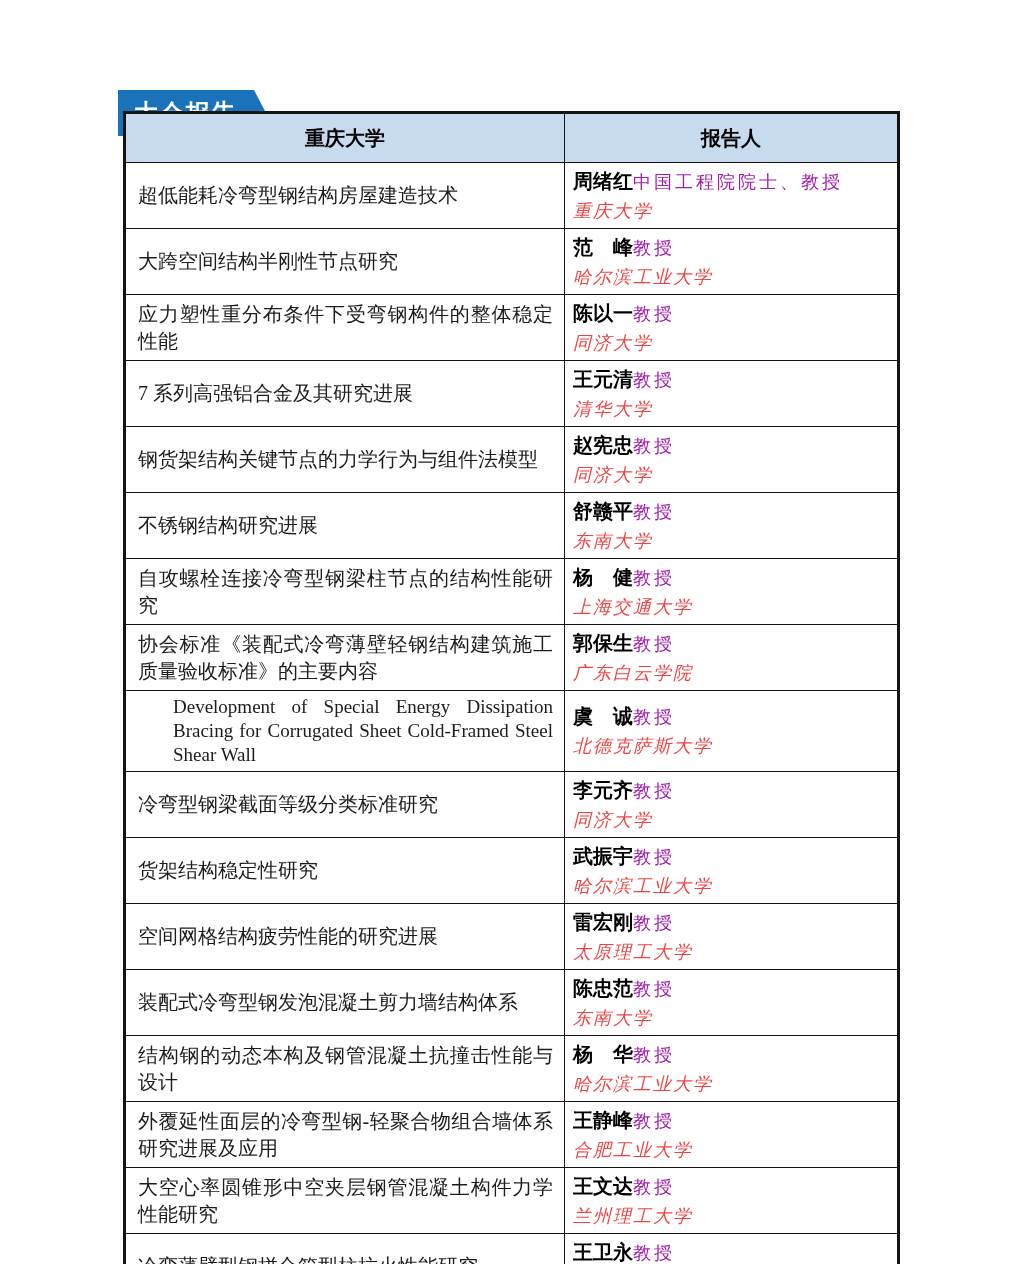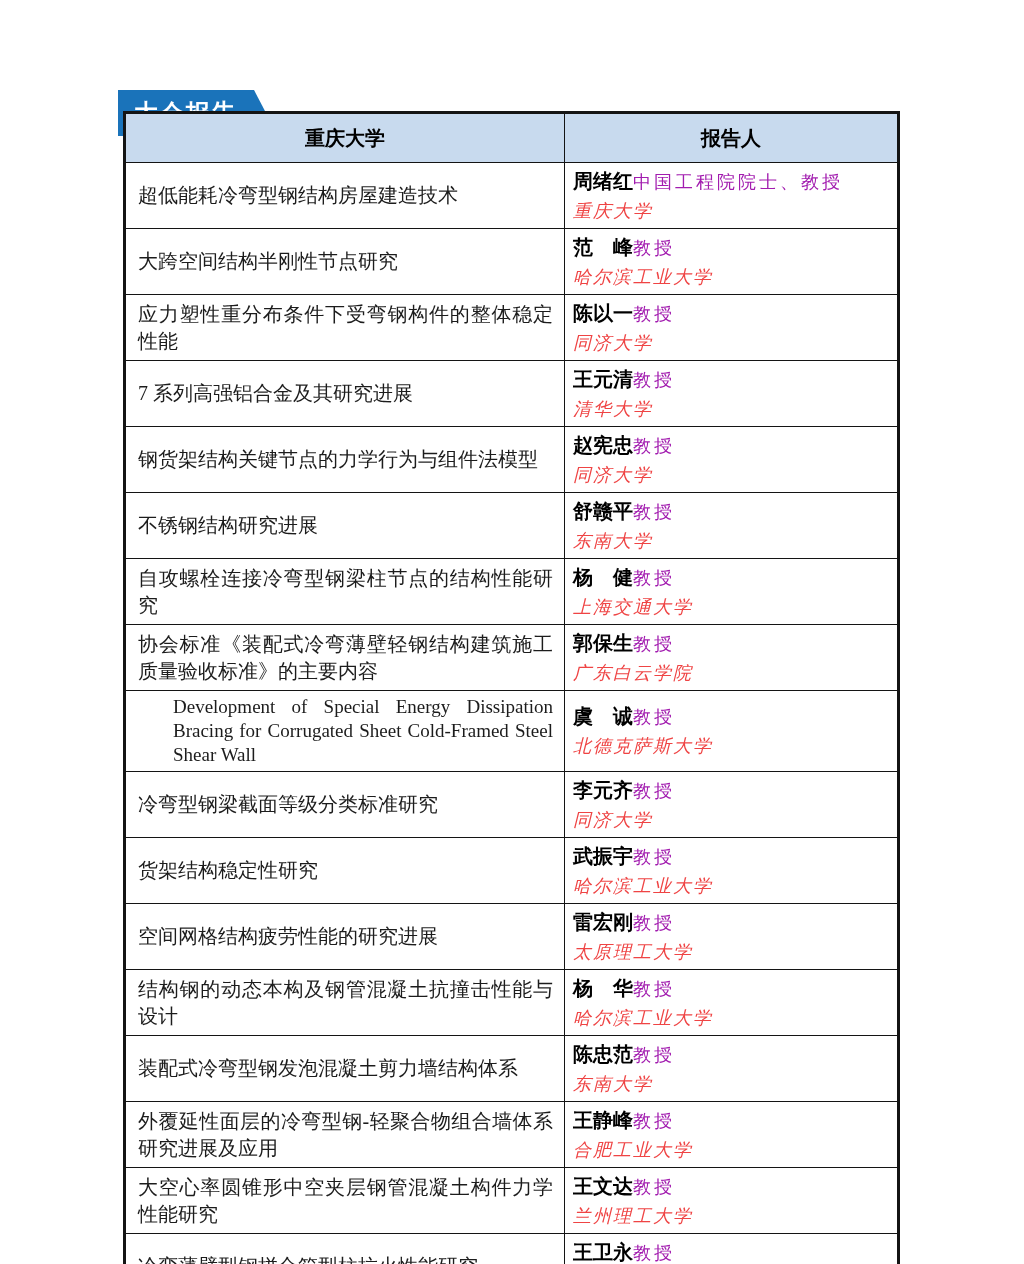--- a/index.html
+++ b/index.html
@@ -224,36 +224,36 @@
     <td class="title-cell">空间网格结构疲劳性能的研究进展</td>
     <td class="presenter-cell">
       <div>
         <span class="presenter-name">雷宏刚</span><span class="presenter-title">教授</span>
       </div>
       <div class="affiliation">太原理工大学</div>
     </td>
   </tr>
 
   <tr>
+    <td class="title-cell">装配式冷弯型钢发泡混凝土剪力墙结构体系</td>
+    <td class="presenter-cell">
+      <div>
+        <span class="presenter-name">陈忠范</span><span class="presenter-title">教授</span>
+      </div>
+      <div class="affiliation">东南大学</div>
+    </td>
+  </tr>
+
+  <tr>
     <td class="title-cell">结构钢的动态本构及钢管混凝土抗撞击性能与设计</td>
     <td class="presenter-cell">
       <div>
         <span class="presenter-name">杨　华</span><span class="presenter-title">教授</span>
       </div>
       <div class="affiliation">哈尔滨工业大学</div>
-    </td>
-  </tr>
-
-  <tr>
-    <td class="title-cell">装配式冷弯型钢发泡混凝土剪力墙结构体系</td>
-    <td class="presenter-cell">
-      <div>
-        <span class="presenter-name">陈忠范</span><span class="presenter-title">教授</span>
-      </div>
-      <div class="affiliation">东南大学</div>
     </td>
   </tr>
 
   <tr>
     <td class="title-cell">外覆延性面层的冷弯型钢-轻聚合物组合墙体系研究进展及应用</td>
     <td class="presenter-cell">
       <div>
         <span class="presenter-name">王静峰</span><span class="presenter-title">教授</span>
       </div>
       <div class="affiliation">合肥工业大学</div>

